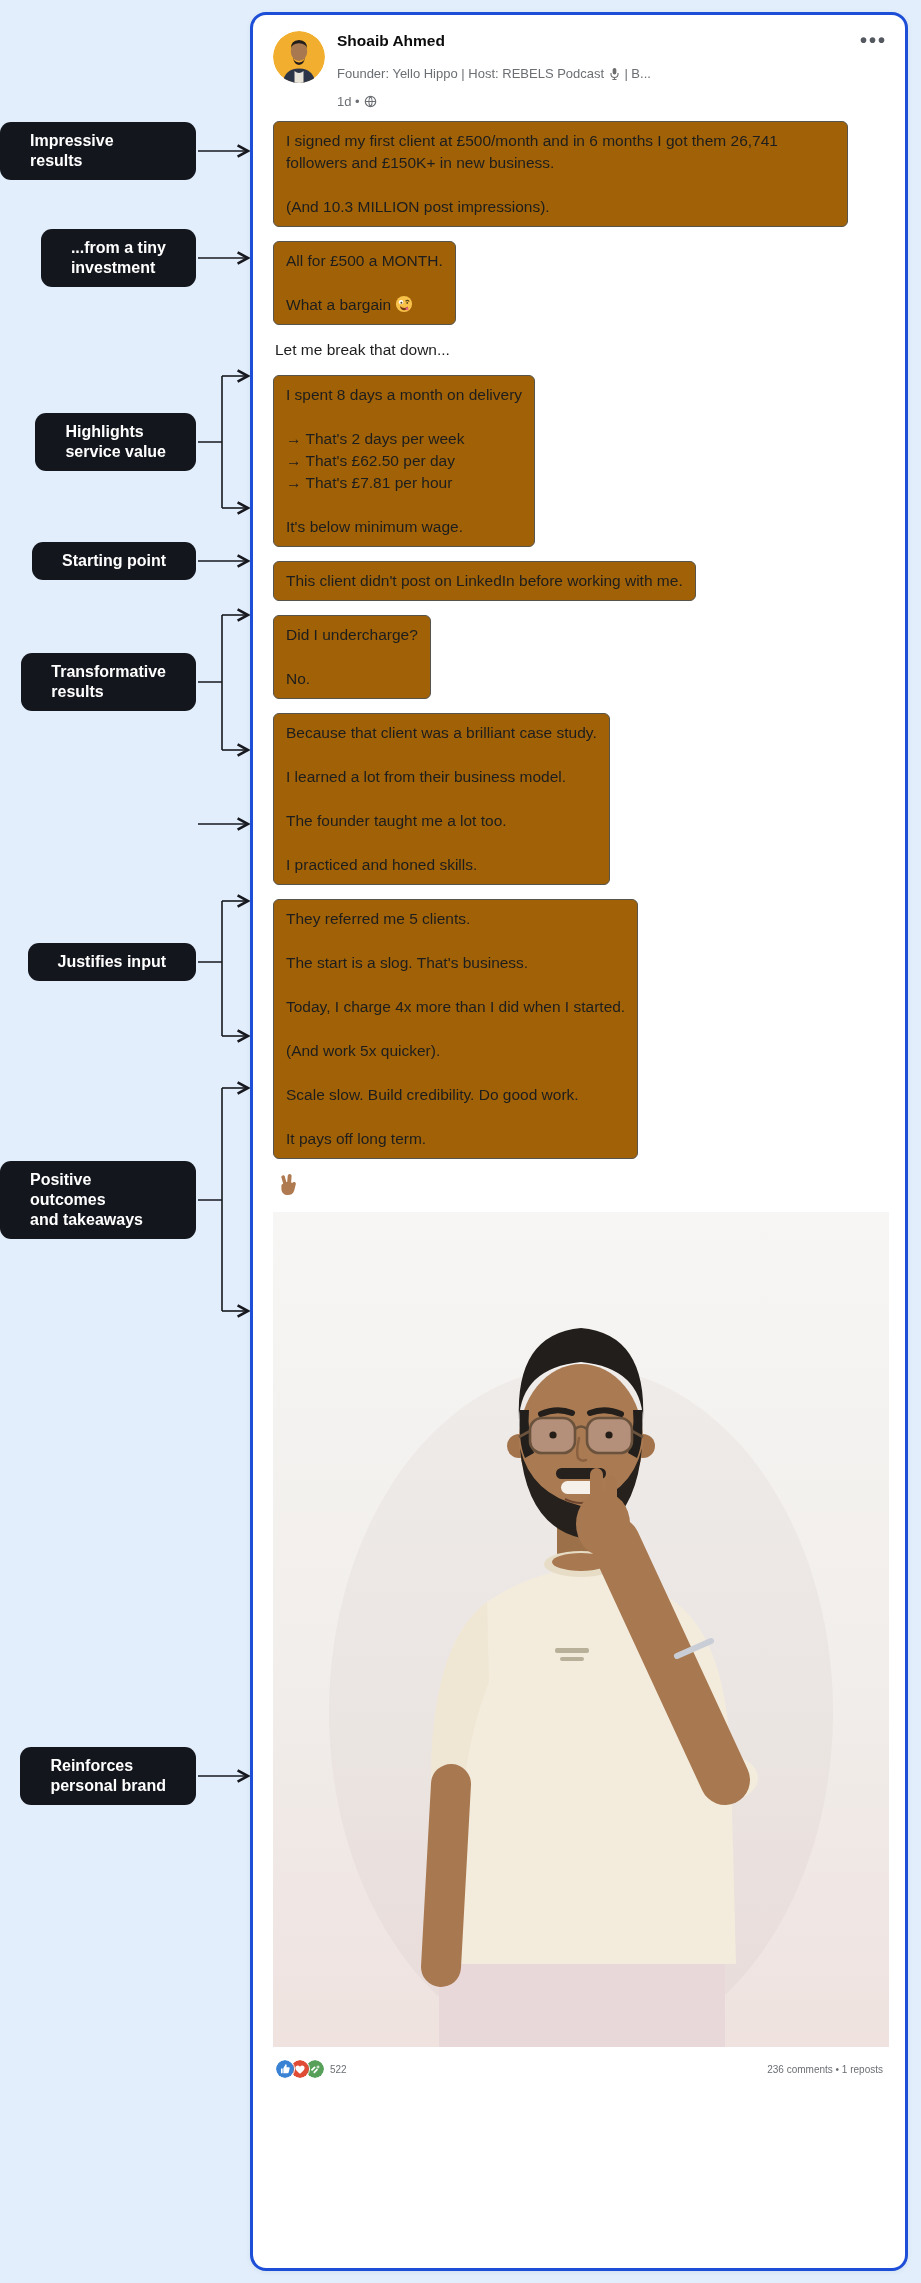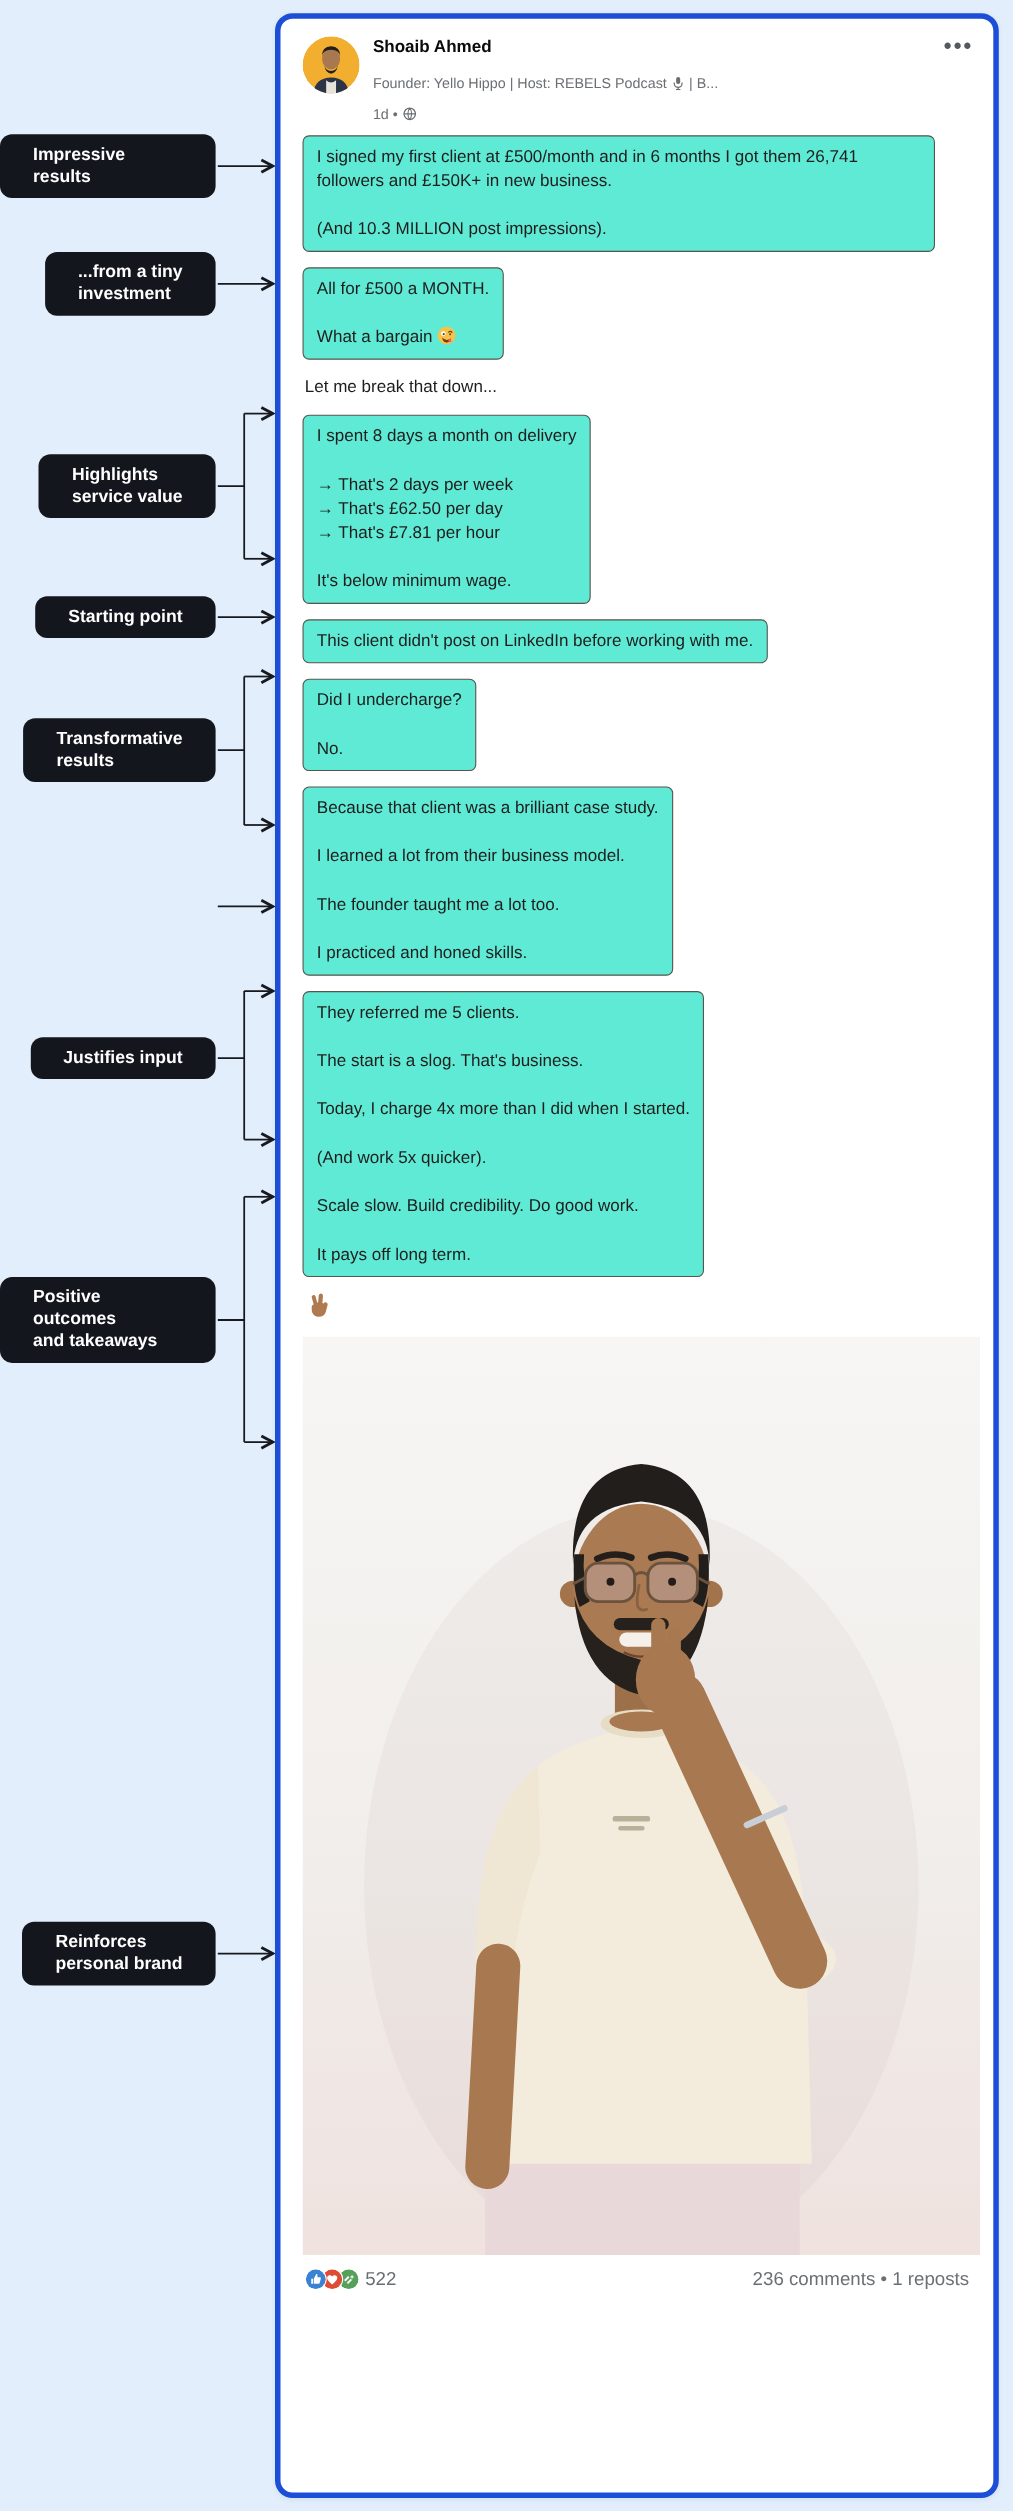--- a/index.html
+++ b/index.html
@@ -14,49 +14,49 @@
     position:absolute;right:725px;transform:translateY(-50%);
     background:#14161d;color:#fff;font-weight:bold;
     font-size:16px;line-height:20px;padding:9px 30px;border-radius:11px;
     white-space:pre-line;text-align:left;
   }
   
   #arrows{position:absolute;left:0;top:0;pointer-events:none;}
   
   .card{
     position:absolute;left:250px;top:12px;width:658px;height:2259px;
-    background:#fff;border:5px solid #1d4ed8;border-radius:16px;
+    background:#fff;border:3px solid #1d4ed8;border-radius:16px;
     box-shadow:0 1px 5px rgba(40,60,90,.08);
     padding:16px 20px 12px;box-sizing:border-box;
   }
   .post-header{display:flex;align-items:flex-start;gap:12px;margin-bottom:12px;position:relative;}
   .avatar{width:52px;height:52px;border-radius:50%;overflow:hidden;flex:none;}
   .author-name{font-size:15.5px;font-weight:bold;color:#0b0b0b;line-height:19px;}
   .author-headline{font-size:13px;color:#6b6f73;margin-top:16px;white-space:nowrap;max-width:470px;overflow:hidden;}
   .post-time{font-size:13px;color:#6b6f73;margin-top:13px;display:flex;align-items:center;gap:4px;}
   .menu{position:absolute;right:-2px;top:2px;color:#54585f;font-size:20px;font-weight:bold;letter-spacing:2px;cursor:pointer;line-height:14px;}
   
   #post-body{font-size:15.5px;line-height:22px;color:#1d1d1d;}
   .block{margin:0 0 14px;}
   .block.hl{
-    background:#5eead4;border:1.5px solid #56544b;border-radius:6px;
+    background:#a16207;border:1.5px solid #56544b;border-radius:6px;
     padding:8px 12px;width:fit-content;max-width:591px;box-sizing:border-box;
   }
   .block.hl.wide{width:575px;}
   .block.plain{padding:0 2px;}
   .para{margin:0 0 22px;white-space:pre-line;}
   .para:last-child{margin-bottom:0;}
   .em{width:18px;height:18px;vertical-align:-3px;display:inline-block;}
   .em.big{width:24px;height:24px;vertical-align:-5px;}
   .em.mic{width:13px;height:13px;vertical-align:-2px;}
   
   .photo{display:block;margin:12px 0 10px;}
   
   .post-footer{display:flex;align-items:center;justify-content:space-between;
-    font-size:17px;color:#6b6f73;padding:2px 2px 0;text-align:center;}
+    font-size:10px;color:#6b6f73;padding:2px 2px 0;text-align:center;}
   .reactions{display:flex;align-items:center;gap:5px;cursor:pointer;}
   .ricons{display:flex;}
   .ri{width:18px;height:18px;border-radius:50%;border:1.5px solid #fff;margin-left:-5px;display:block;}
   .ri:first-child{margin-left:0;}
   .ri1{z-index:3;position:relative;}.ri2{z-index:2;position:relative;}.ri3{z-index:1;position:relative;}
   .stats{cursor:pointer;}
 </style>
 </head>
 <body>
 

